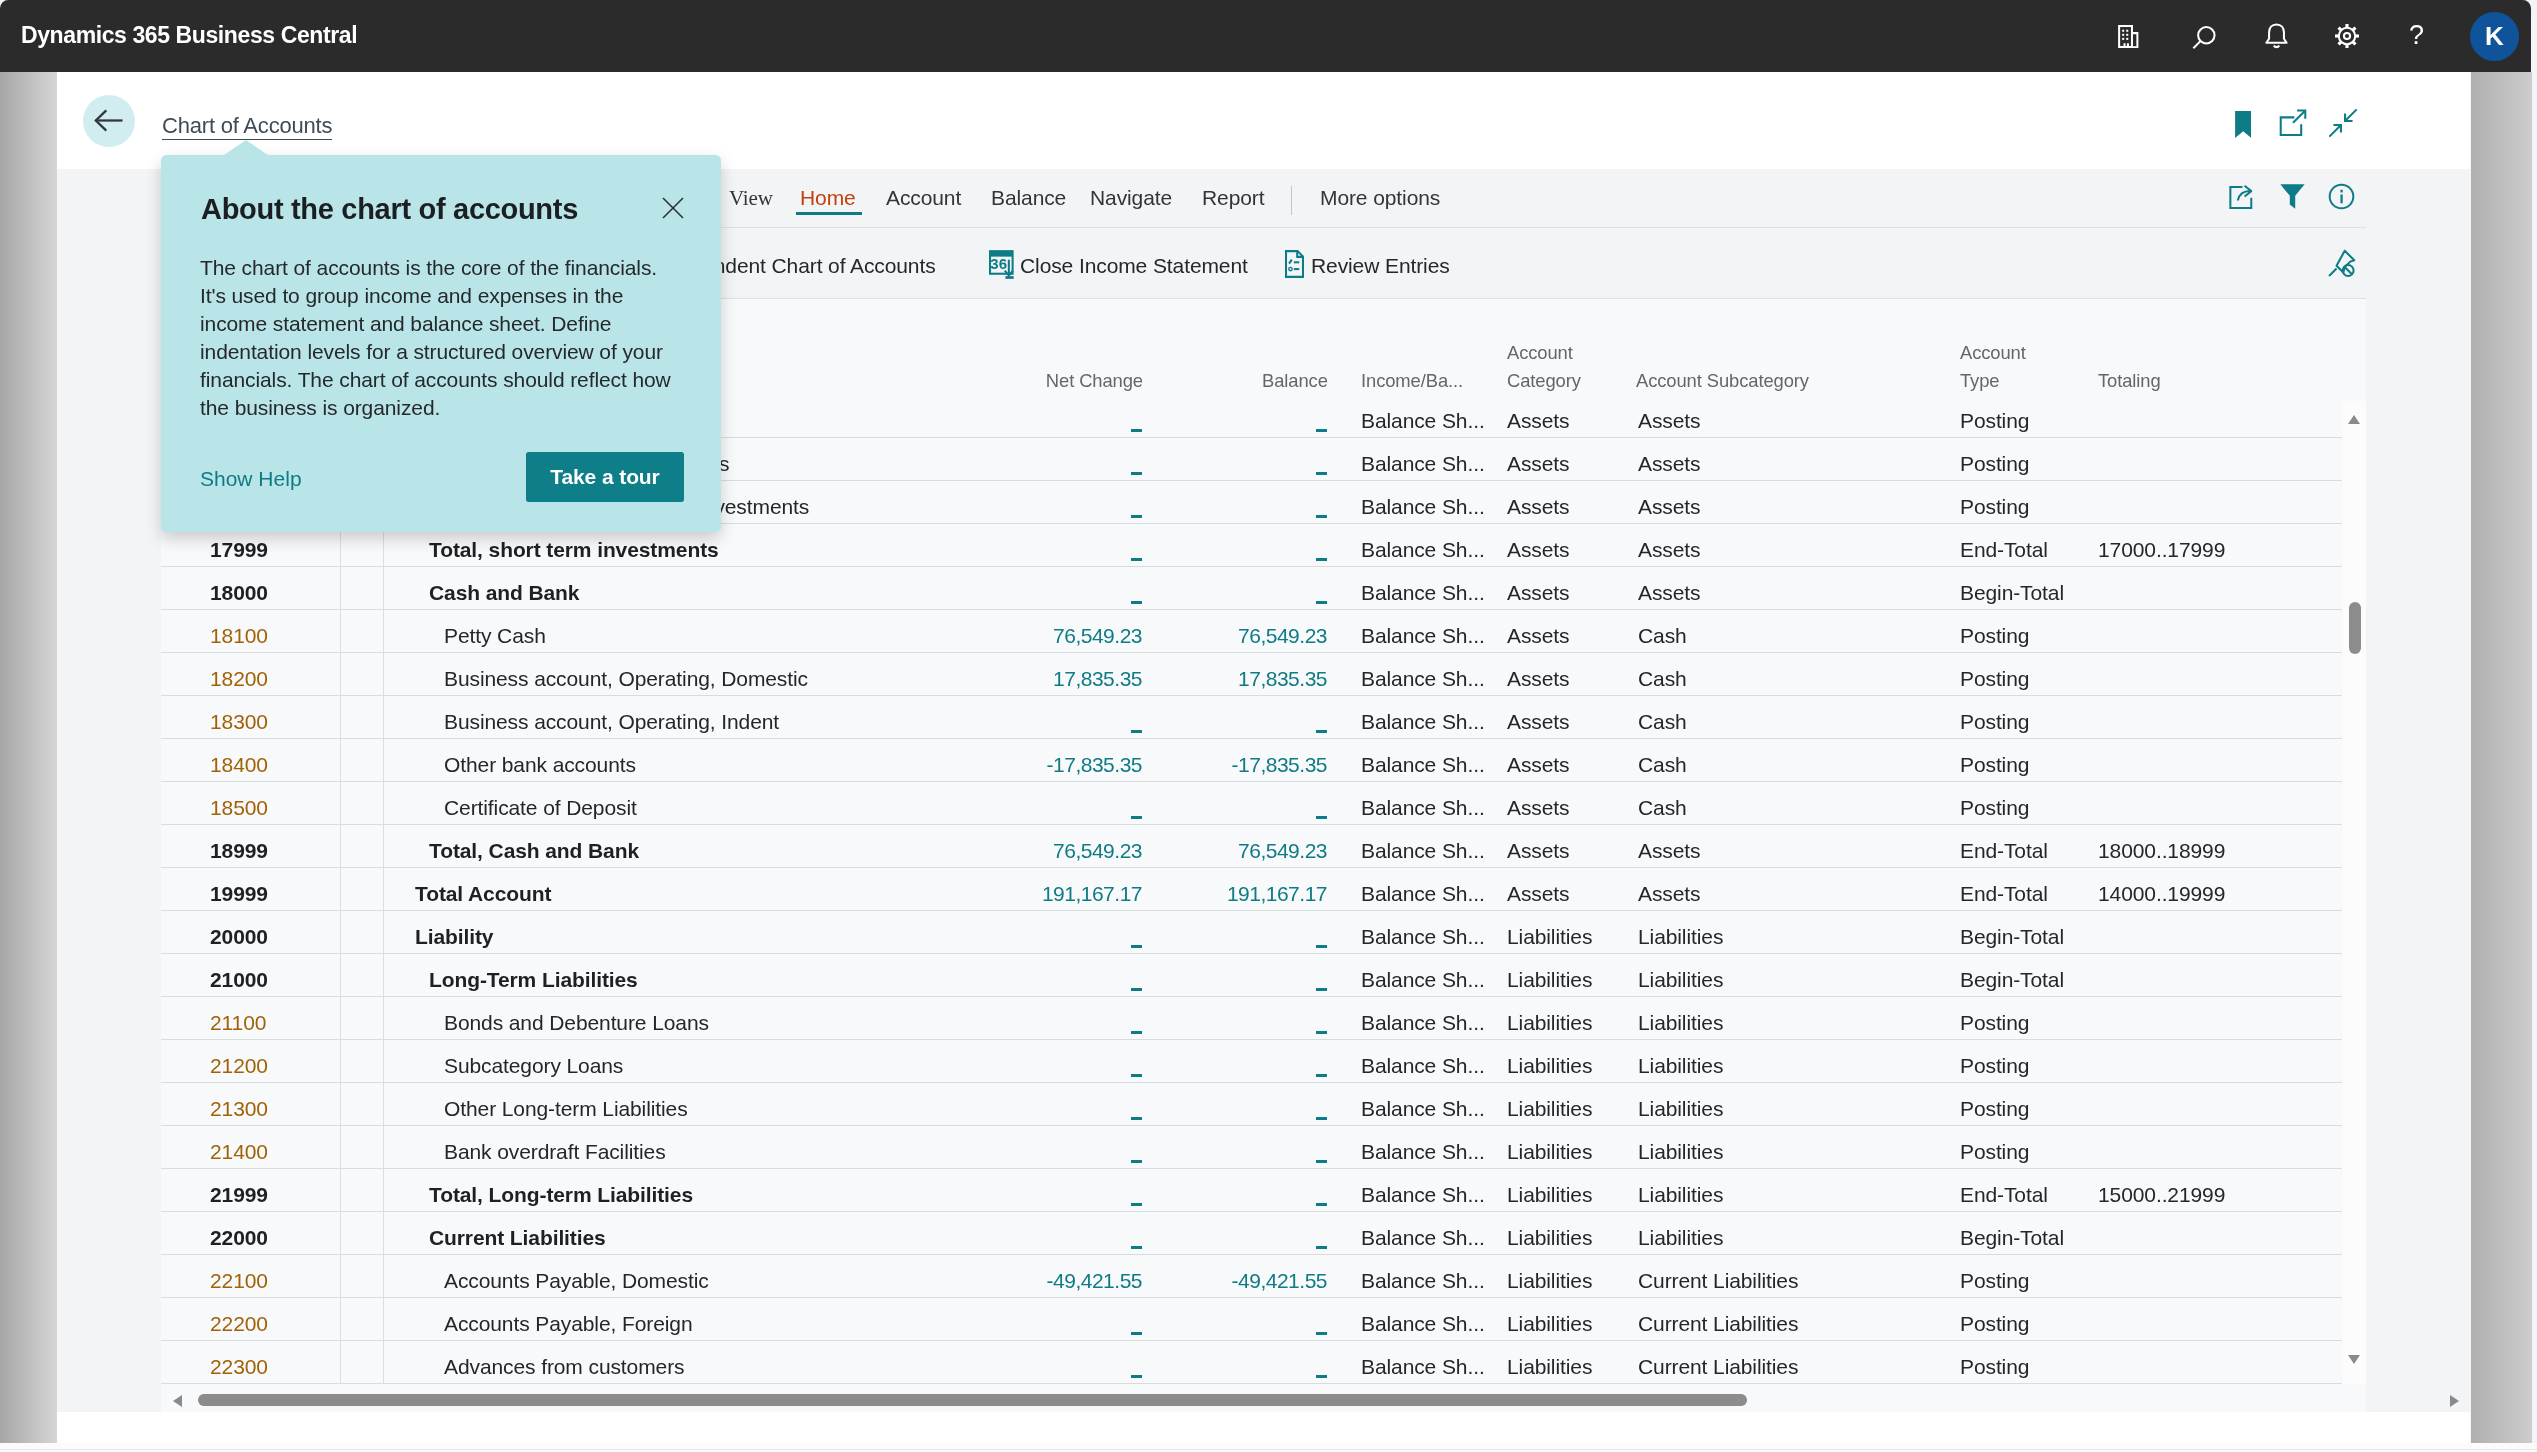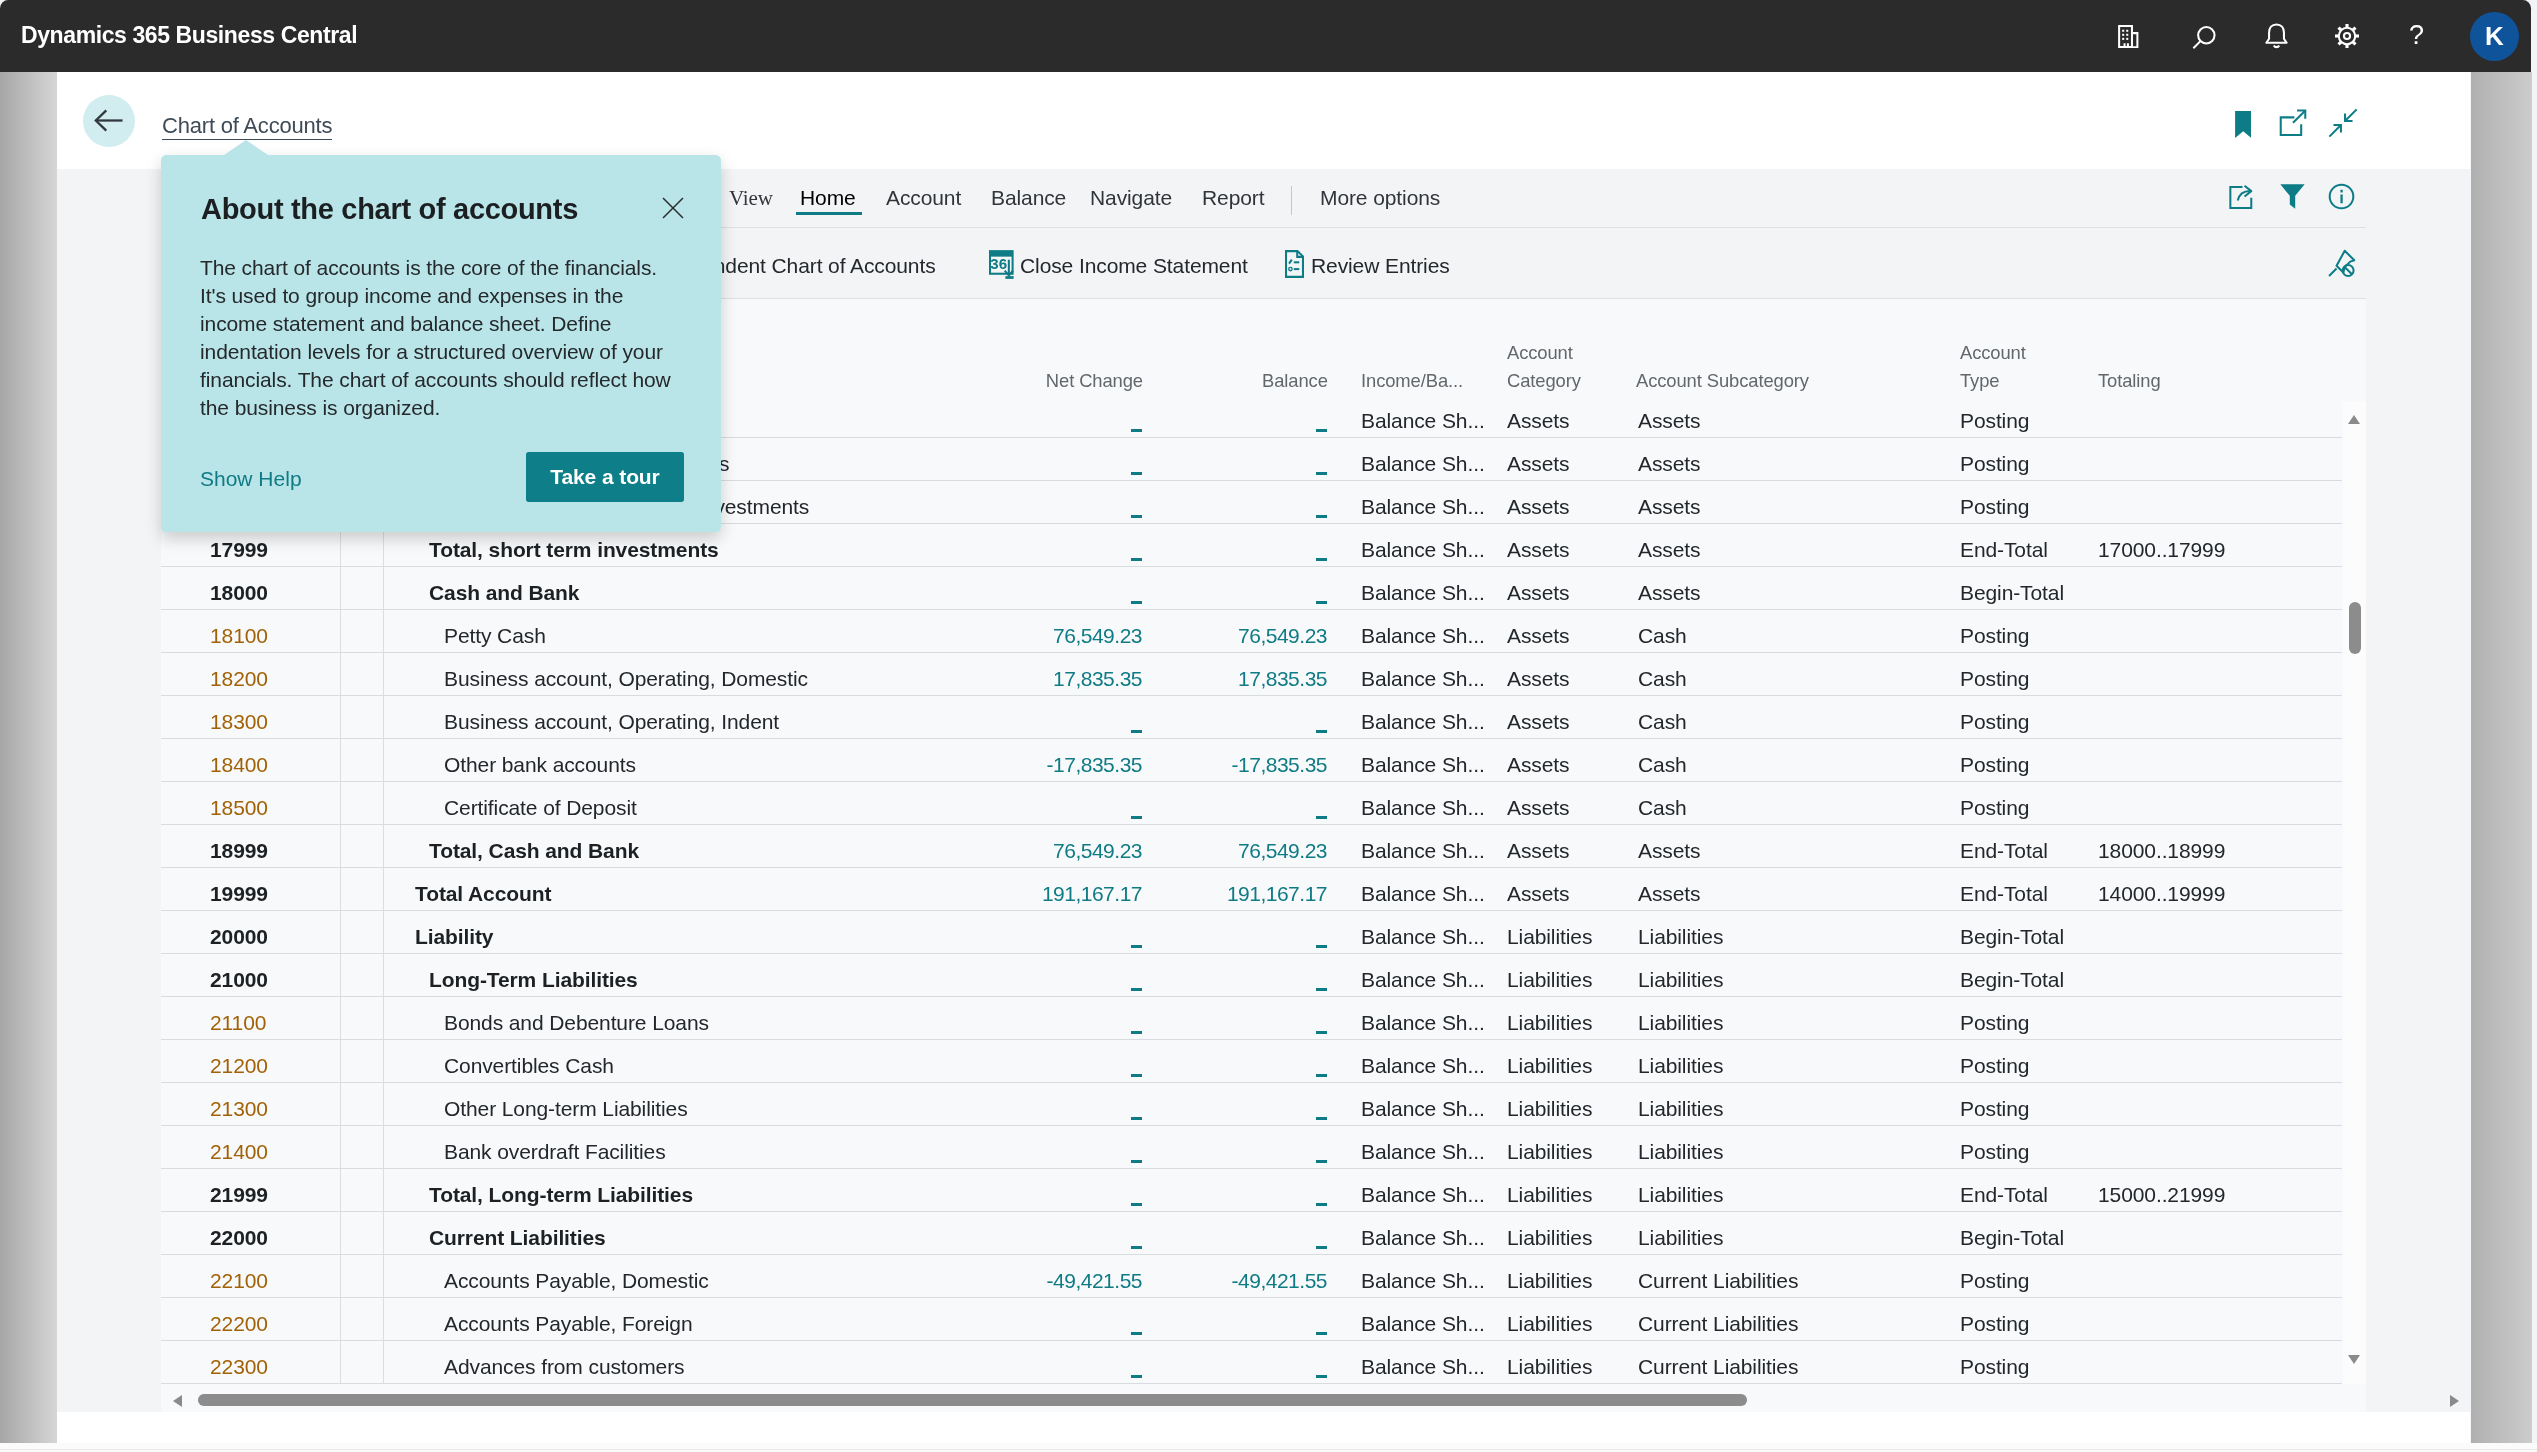--- a/index.html
+++ b/index.html
@@ -87,21 +87,21 @@
  <line x1="25" y1="19" x2="42" y2="2"></line>
       <path d="M25 8 v11 h11"></path>
  <line x1="19" y1="25" x2="2" y2="42"></line>
       <path d="M19 36 v-11 h-11"></path>
  </g>
 </svg>
 
 <div class="abs" style="left:57px;top:169px;width:2413px;height:1243px;background:#f3f4f5;"></div>
 
 <div class="menuitem" style="left:729px;top:186px;font-family:Liberation Serif, serif;">View</div>
-<div class="menuitem" style="left:800px;top:186px;color:#000000;">Home</div>
+<div class="menuitem" style="left:800px;top:186px;color:#c2410c;">Home</div>
 <div class="abs" style="left:796px;top:212px;width:66px;height:2.7px;background:#0f7b85;"></div>
 <div class="menuitem" style="left:886px;top:186px;">Account</div>
 <div class="menuitem" style="left:991px;top:186px;">Balance</div>
 <div class="menuitem" style="left:1090px;top:186px;">Navigate</div>
 <div class="menuitem" style="left:1202px;top:186px;">Report</div>
 <div class="abs" style="left:1291px;top:186px;width:0.7px;height:29px;background:#c6c6c6;"></div>
 <div class="menuitem" style="left:1320px;top:186px;">More options</div>
 
 <svg class="abs" style="left:2228px;top:183px" width="29" height="27" viewBox="0 0 42 40">
  <g fill="none" stroke="#0d7c86" stroke-width="3">
@@ -301,21 +301,21 @@
 <div class="c tealtx" style="left:210px;top:1010px">21100</div>
 <div class="c darktx" style="left:444px;top:1010px">Bonds and Debenture Loans</div>
 <div class="dash" style="left:1131px;top:1031px"></div>
 <div class="dash" style="left:1316px;top:1031px"></div>
 <div class="c darktx" style="left:1361px;top:1010px">Balance Sh...</div>
 <div class="c darktx" style="left:1507px;top:1010px">Liabilities</div>
 <div class="c darktx" style="left:1638px;top:1010px">Liabilities</div>
 <div class="c darktx" style="left:1960px;top:1010px">Posting</div>
 <div class="hsep" style="left:161px;top:1039px;width:2181px"></div>
 <div class="c tealtx" style="left:210px;top:1053px">21200</div>
-<div class="c darktx" style="left:444px;top:1053px">Convertibles Cash</div>
+<div class="c darktx" style="left:444px;top:1053px">Subcategory Loans</div>
 <div class="dash" style="left:1131px;top:1074px"></div>
 <div class="dash" style="left:1316px;top:1074px"></div>
 <div class="c darktx" style="left:1361px;top:1053px">Balance Sh...</div>
 <div class="c darktx" style="left:1507px;top:1053px">Liabilities</div>
 <div class="c darktx" style="left:1638px;top:1053px">Liabilities</div>
 <div class="c darktx" style="left:1960px;top:1053px">Posting</div>
 <div class="hsep" style="left:161px;top:1082px;width:2181px"></div>
 <div class="c tealtx" style="left:210px;top:1096px">21300</div>
 <div class="c darktx" style="left:444px;top:1096px">Other Long-term Liabilities</div>
 <div class="dash" style="left:1131px;top:1117px"></div>

